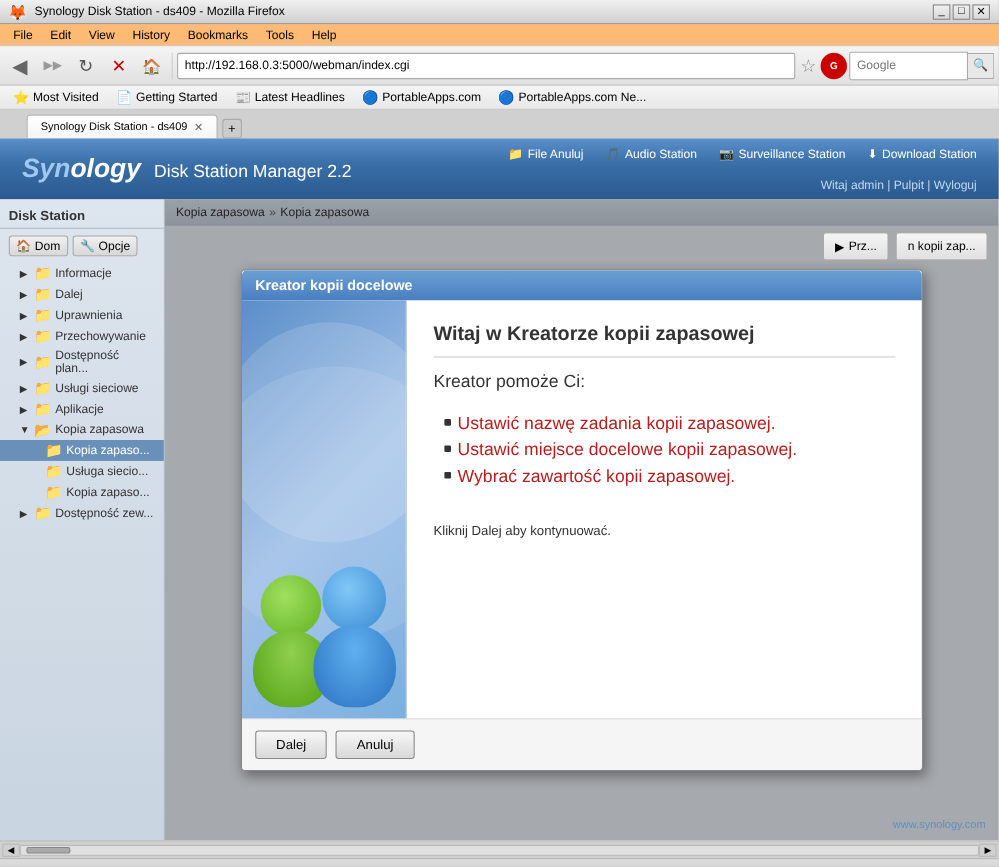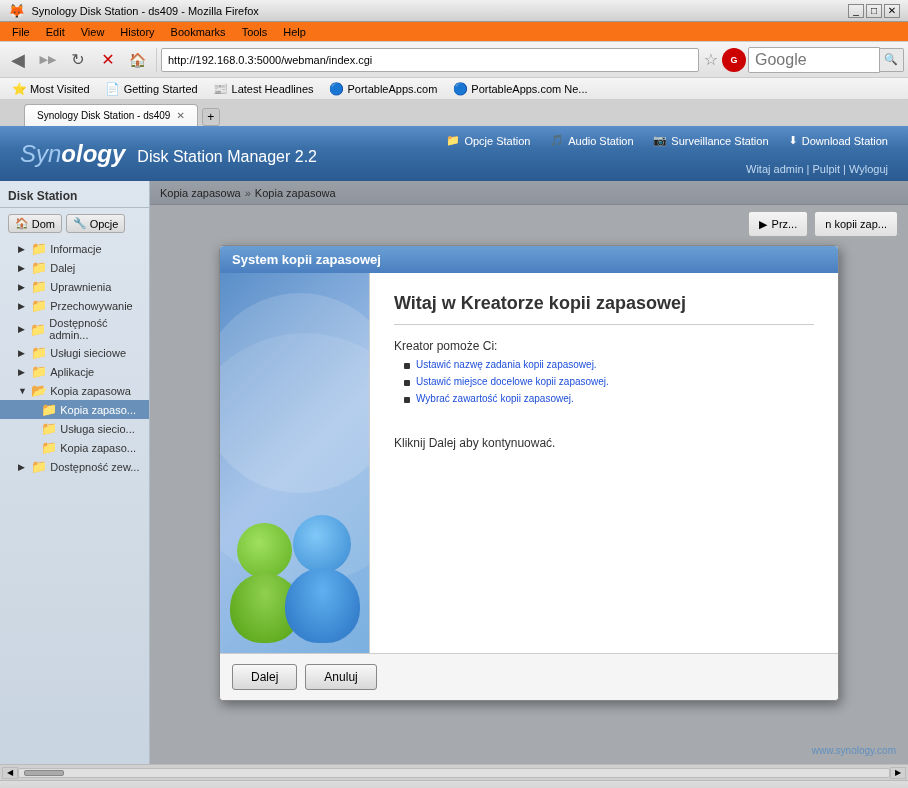--- a/index.html
+++ b/index.html
@@ -16,21 +16,21 @@
     }
     .browser-titlebar-title { font-size: 11px; color: #000; flex: 1; }
     .browser-titlebar-controls { display: flex; gap: 2px; }
     .browser-titlebar-controls span {
       width: 16px; height: 14px; display: inline-flex; align-items: center; justify-content: center;
       background: linear-gradient(to bottom, #f0f0f0, #d8d8d8);
       border: 1px solid #888; font-size: 10px; cursor: pointer;
     }
 
     .browser-menubar {
-      background: #f97316;
+      background: #fdba74;
       height: 20px;
       display: flex;
       align-items: center;
       padding: 0 4px;
       border-bottom: 1px solid #ccc;
     }
     .browser-menubar span {
       padding: 2px 8px;
       font-size: 11px;
       cursor: pointer;
@@ -57,22 +57,22 @@
     .nav-btn.home { color: #555; font-size: 14px; }
     .separator-v { width: 1px; height: 24px; background: #ccc; margin: 0 2px; }
     .address-bar-container { flex: 1; display: flex; align-items: center; gap: 3px; }
     .address-bar {
       flex: 1; height: 24px; border: 1px solid #aaa;
       padding: 2px 6px; font-size: 11px; border-radius: 2px;
       background: white;
     }
     .search-container { display: flex; align-items: center; }
     .search-box {
-      width: 132px; height: 24px; border: 1px solid #aaa;
-      padding: 12px 6px; font-size: 16px; border-radius: 2px 0 0 2px;
+      width: 108px; height: 24px; border: 1px solid #aaa;
+      padding: 12px 6px; font-size: 11px; border-radius: 2px 0 0 2px;
     }
     .search-btn { height: 24px; width: 24px; background: #e8e8e8; border: 1px solid #aaa; border-left: none; border-radius: 0 2px 2px 0; cursor: pointer; font-size: 11px; }
     .star-icon { font-size: 16px; color: #888; margin: 0 2px; cursor: pointer; }
     .search-engine-icon { width: 24px; height: 24px; background: #c00; border-radius: 50%; margin-right: 2px; display: flex; align-items: center; justify-content: center; color: white; font-size: 9px; font-weight: bold; }
 
     .bookmarks-bar {
       background: linear-gradient(to bottom, #f5f5f5, #e8e8e8);
       height: 22px;
       display: flex;
       align-items: center;
@@ -232,23 +232,23 @@
     }
     .wizard-main { flex: 1; padding: 20px 24px; display: flex; flex-direction: column; }
     .wizard-heading {
       font-size: 18px;
       font-weight: bold;
       color: #333;
       margin-bottom: 14px;
       border-bottom: 1px solid #ccc;
       padding-bottom: 10px;
     }
-    .wizard-intro { font-size: 12px; color: #333; margin-bottom: 6px; }
+    .wizard-intro { font-size: 16px; color: #333; margin-bottom: 20px; }
     .wizard-steps { list-style: none; margin: 0 0 16px 10px; }
-    .wizard-steps li { font-size: 10px; color: #1d4ed8; margin-bottom: 6px; display: flex; align-items: flex-start; gap: 6px; }
+    .wizard-steps li { font-size: 16px; color: #b91c1c; margin-bottom: 6px; display: flex; align-items: flex-start; gap: 6px; }
     .bullet { width: 6px; height: 6px; background: #333; border-radius: 1px; margin-top: 4px; flex-shrink: 0; }
     .wizard-next-text { font-size: 12px; color: #333; margin-top: 10px; }
     .wizard-footer {
       display: flex; justify-content: flex-start; gap: 8px;
       padding: 10px 12px;
       border-top: 1px solid #ccc;
       background: #f5f5f5;
       border-radius: 0 0 4px 4px;
     }
     .wizard-btn {
@@ -366,28 +366,28 @@
     <span style="font-size:10px; max-width:160px; overflow:hidden; white-space:nowrap;">Synology Disk Station - ds409</span>
     <span class="tab-close">✕</span>
   </div>
   <div class="new-tab-btn">+</div>
 </div>
 
 <div style="height: calc(788px - 22px - 20px - 36px - 22px - 26px - 24px); display: flex; flex-direction: column;">
 
   <div class="dsm-header">
     <div style="display:flex; align-items:baseline;">
-      <span style="color:#a0c8f0; font-size:24px; font-weight:normal; font-style:italic;">Syn</span>
+      <span style="color:#a0c8f0; font-size:24px; font-weight:bold; font-style:italic;">Syn</span>
       <span style="color:white; font-size:24px; font-weight:bold; font-style:italic;">ology</span>
       <span style="color:white; font-size:16px; margin-left:12px; font-weight:normal;">Disk Station Manager 2.2</span>
     </div>
     <div class="dsm-apps">
       <div class="dsm-app">
         <span>📁</span>
-        <span>Opcje Station</span>
+        <span>File Anuluj</span>
       </div>
       <div class="dsm-app">
         <span>🎵</span>
         <span>Audio Station</span>
       </div>
       <div class="dsm-app">
         <span>📷</span>
         <span>Surveillance Station</span>
       </div>
       <div class="dsm-app">
@@ -431,21 +431,21 @@
         <span>Uprawnienia</span>
       </div>
       <div class="tree-item indent1">
         <span class="expand">▶</span>
         <span class="folder-icon">📁</span>
         <span>Przechowywanie</span>
       </div>
       <div class="tree-item indent1">
         <span class="expand">▶</span>
         <span class="folder-icon">📁</span>
-        <span>Dostępność admin...</span>
+        <span>Dostępność plan...</span>
       </div>
       <div class="tree-item indent1">
         <span class="expand">▶</span>
         <span class="folder-icon">📁</span>
         <span>Usługi sieciowe</span>
       </div>
       <div class="tree-item indent1">
         <span class="expand">▶</span>
         <span class="folder-icon">📁</span>
         <span>Aplikacje</span>
@@ -492,21 +492,21 @@
         </button>
         <button class="behind-btn">
           <span>n kopii zap...</span>
         </button>
       </div>
 
       <div class="wizard-overlay">
         <div class="wizard-dialog">
 
           <div class="wizard-titlebar">
-            <span>System kopii zapasowej</span>
+            <span>Kreator kopii docelowe</span>
           </div>
 
           <div class="wizard-content">
 
             <div class="wizard-sidebar">
 
               <div style="position:absolute; top:0; left:0; right:0; bottom:0; overflow:hidden;">
                 <div style="position:absolute; top:20px; left:-20px; width:200px; height:200px; border-radius:50%; background:rgba(255,255,255,0.15);"></div>
                 <div style="position:absolute; top:60px; left:-40px; width:250px; height:250px; border-radius:50%; background:rgba(255,255,255,0.1);"></div>
               </div>

